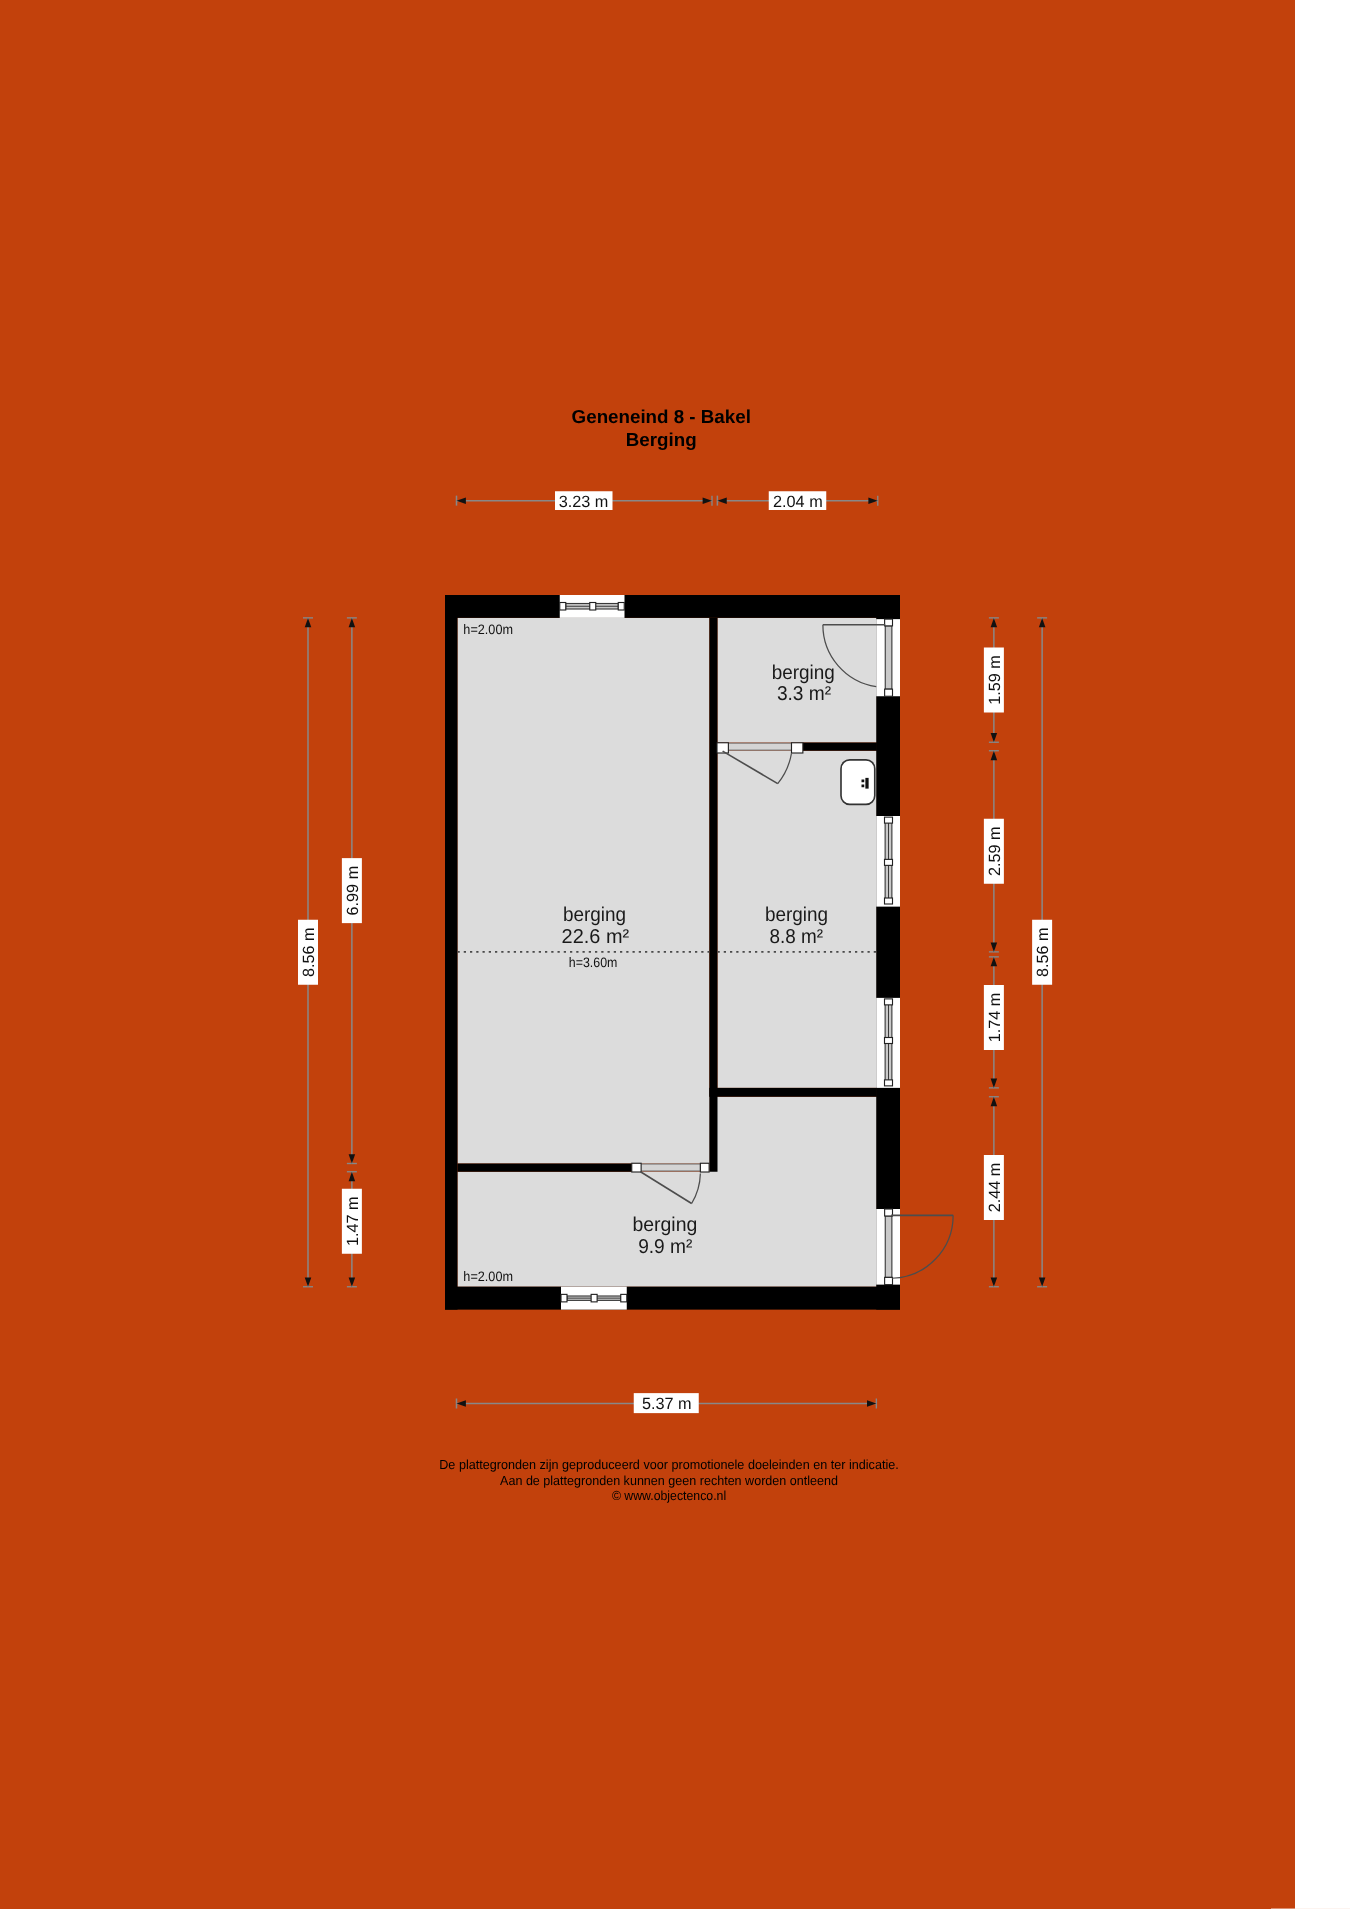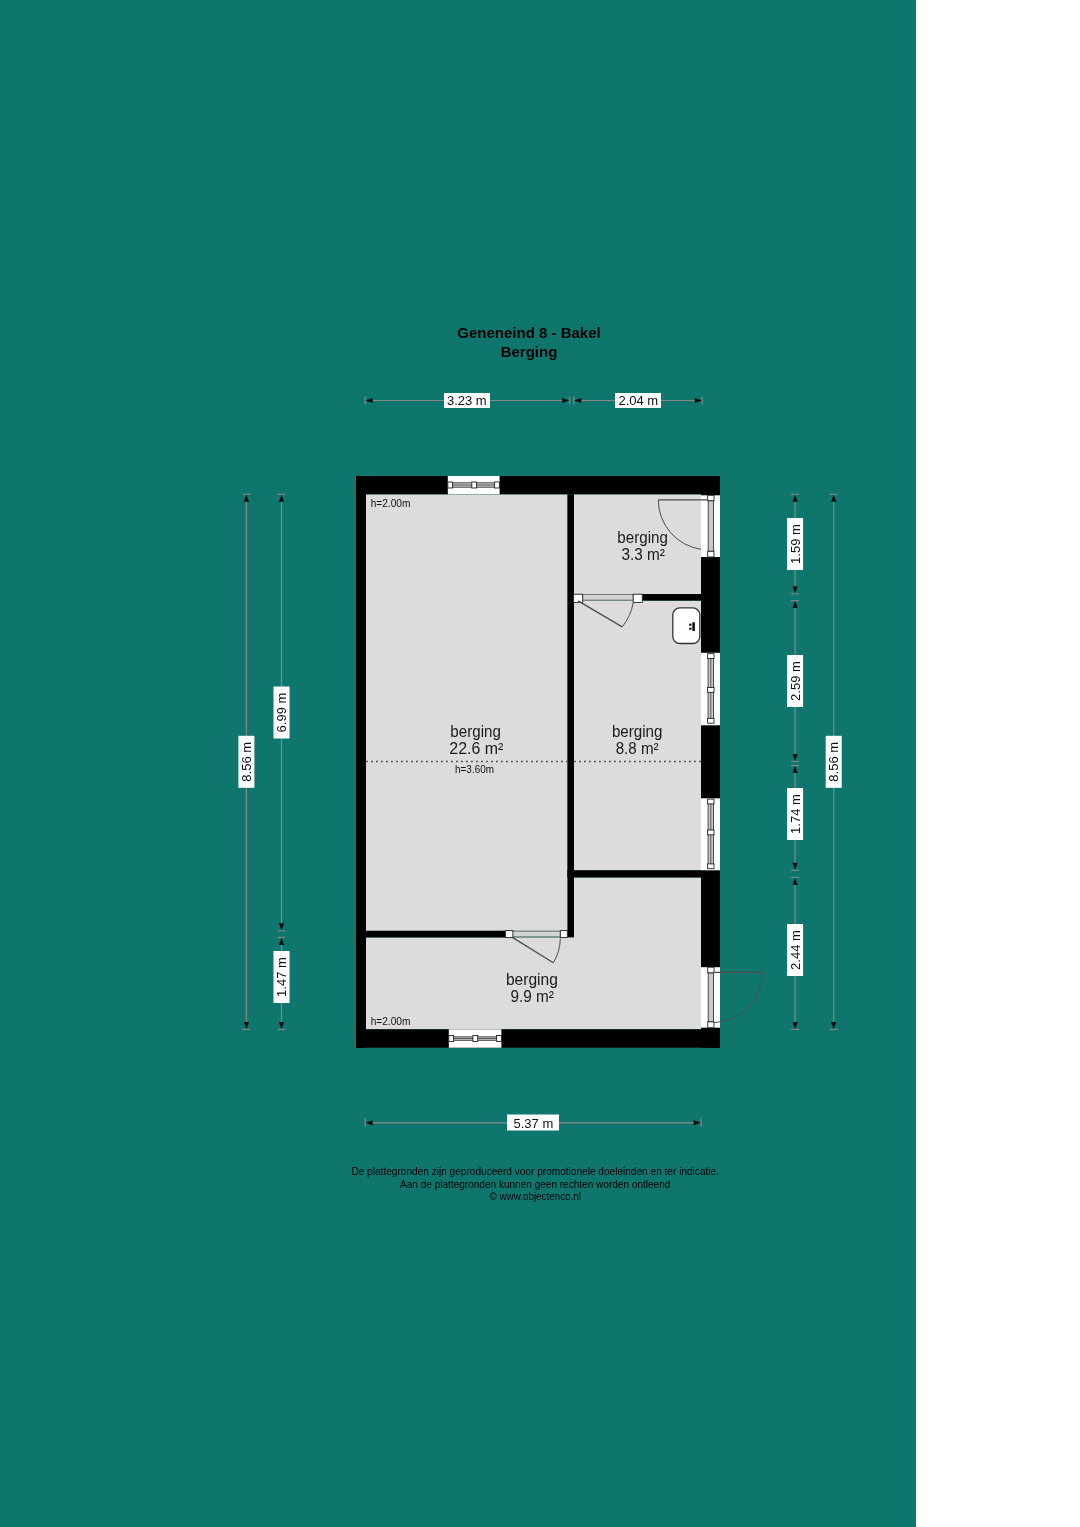--- a/index.html
+++ b/index.html
@@ -1,16 +1,16 @@
 <!DOCTYPE html>
 <html><head>
 <meta charset="utf-8">
 <style>
   html,body{margin:0;padding:0;background:#ffffff;}
-  .page{position:relative;width:916px;height:1527px;background:#0f766e;overflow:hidden;}
+  .page{position:relative;width:1036px;height:1527px;background:#c2410c;overflow:hidden;}
   svg{position:absolute;left:0;top:0;}
   text{font-family:"Liberation Sans", sans-serif;}
 </style>
 </head>
 <body>
 <div class="page">
 <svg width="1080" height="1527" viewBox="0 0 1080 1527">
 
 <g fill="#000000" text-anchor="middle" font-weight="bold" font-size="15px">
   <text x="529" y="338.3">Geneneind 8 - Bakel</text>

